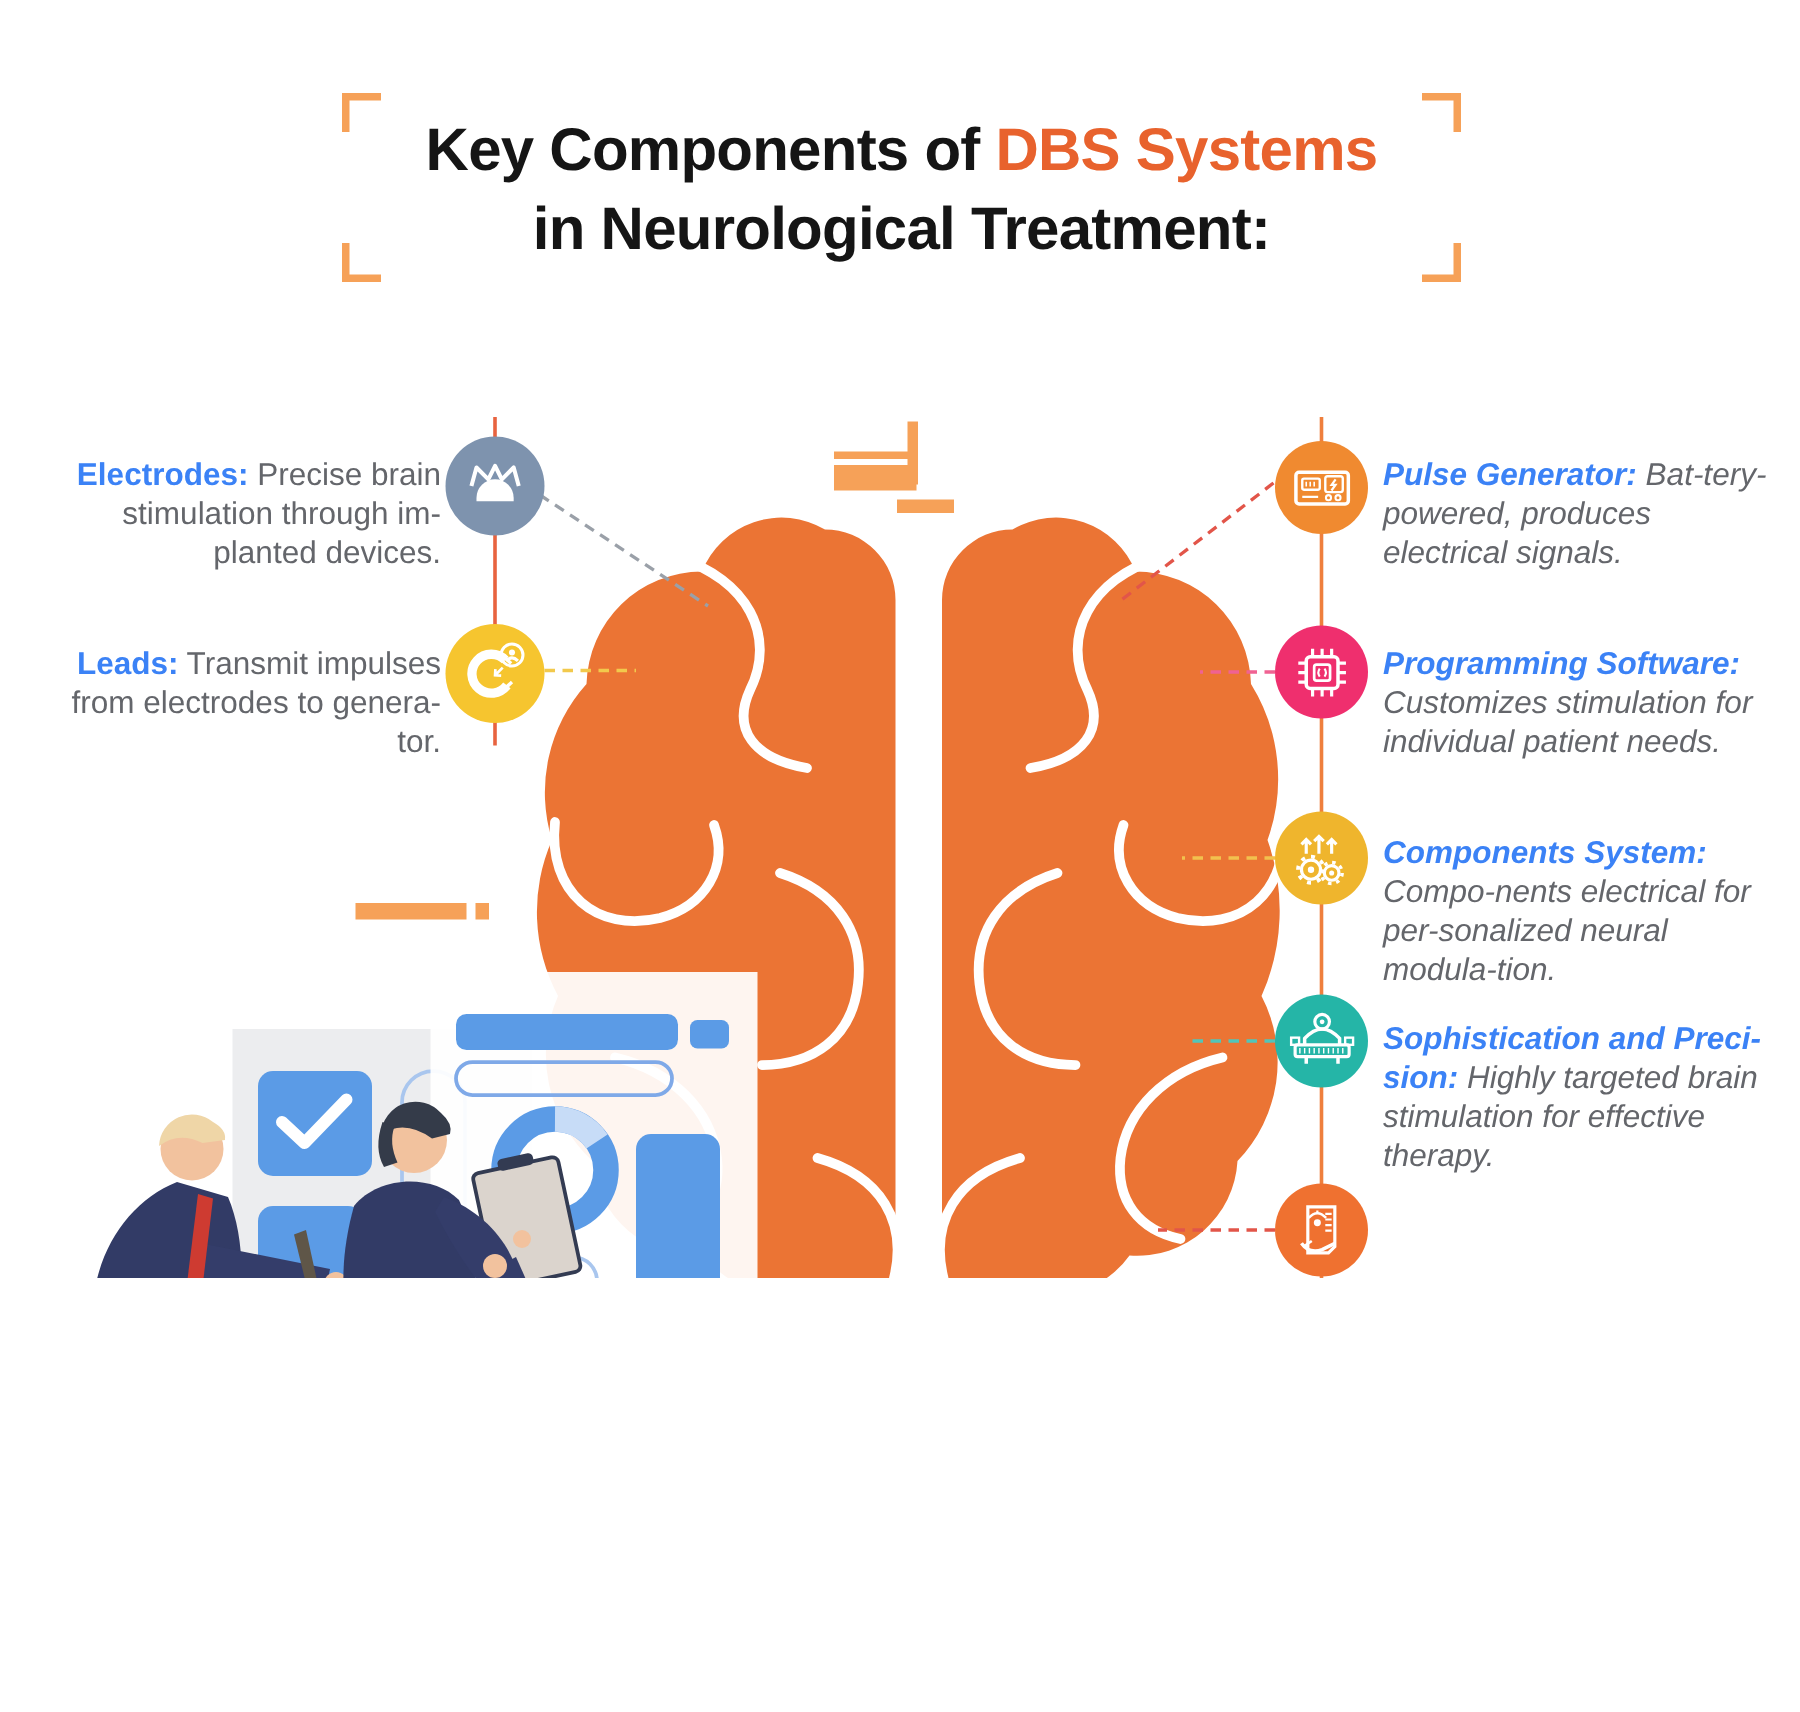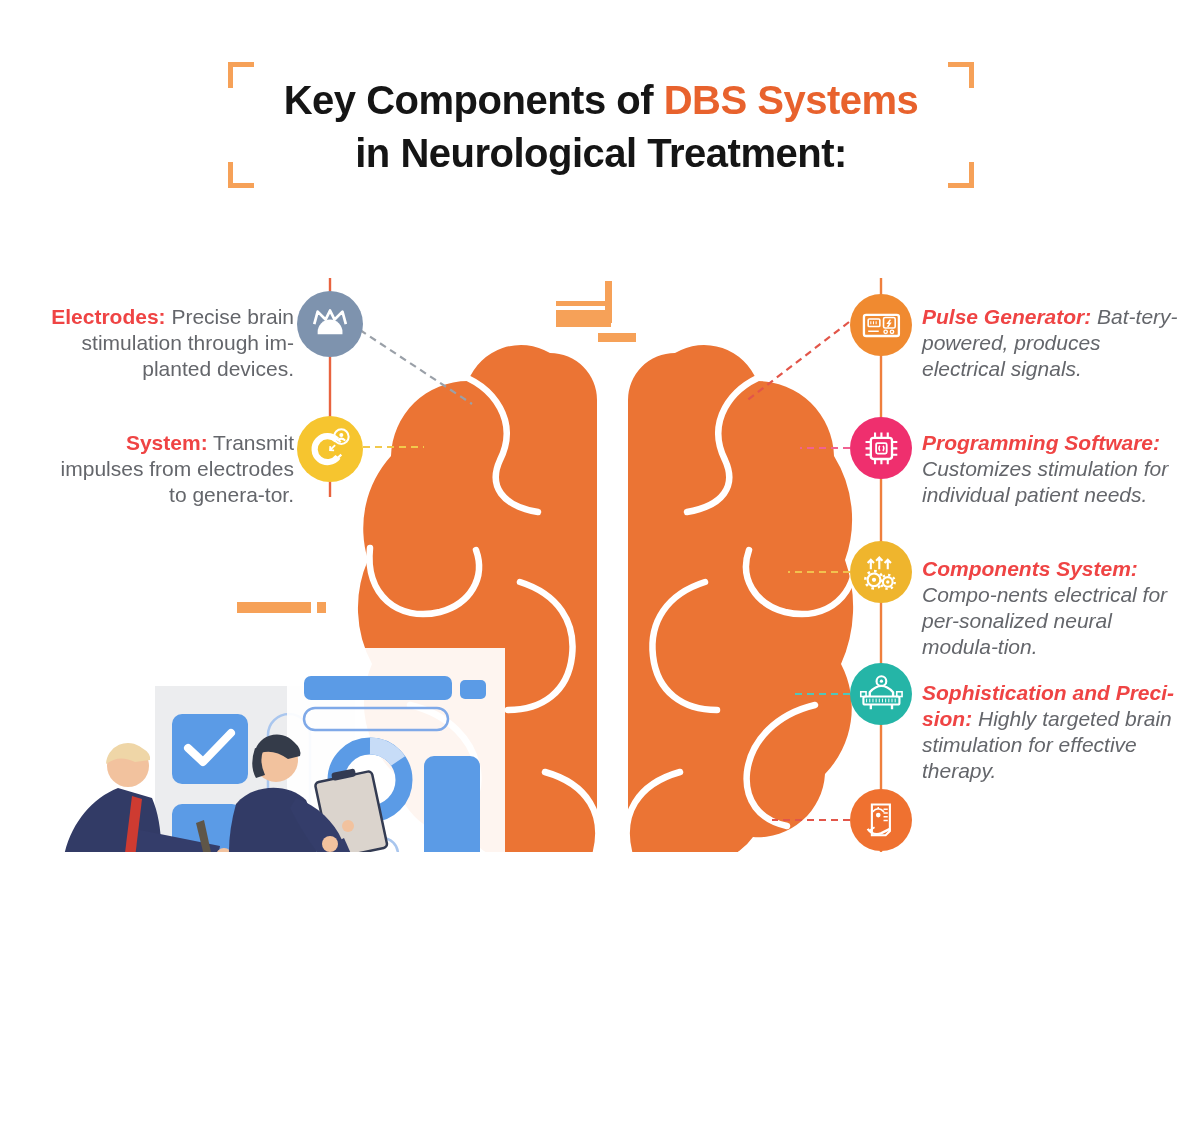--- a/index.html
+++ b/index.html
@@ -14,21 +14,21 @@
          color:#151515;letter-spacing:-0.5px;padding-top:14px;}
   .title .hl{color:#E8622D;}
   .bracket{position:absolute;width:21px;height:21px;z-index:3;}
   .bracket.tl{left:8px;top:2px;border-left:5px solid #F6A158;border-top:5px solid #F6A158;}
   .bracket.tr{right:8px;top:2px;border-right:5px solid #F6A158;border-top:5px solid #F6A158;}
   .bracket.bl{left:8px;bottom:2px;border-left:5px solid #F6A158;border-bottom:5px solid #F6A158;}
   .bracket.br{right:8px;bottom:2px;border-right:5px solid #F6A158;border-bottom:5px solid #F6A158;}
 
   
   .item{position:absolute;font-size:21px;line-height:26px;color:#64666B;z-index:4;}
-  .item .lbl{color:#ef4444;font-weight:600;}
+  .item .lbl{color:#3b82f6;font-weight:600;}
   .item.left{left:40px;width:254px;text-align:right;}
   .item.right{left:922px;width:266px;text-align:left;font-style:italic;}
 
   
   .icon-circle{position:absolute;border-radius:50%;z-index:5;display:flex;
                align-items:center;justify-content:center;}
   .icon-circle.big{width:66px;height:66px;}
   .icon-circle.sm{width:62px;height:62px;}
   .icon-circle svg{width:82%;height:82%;}
 </style>
@@ -162,21 +162,21 @@
     <div class="title">
       <span>Key Components of </span><span class="hl">DBS Systems</span><br>
       <span>in Neurological Treatment:</span>
     </div>
   </div>
 
   <div class="item left" style="top:304px">
     <span class="lbl">Electrodes:</span><span> Precise brain stimulation through im-planted devices.</span>
   </div>
   <div class="item left" style="top:430px">
-    <span class="lbl">System:</span><span> Transmit impulses from electrodes to genera-tor.</span>
+    <span class="lbl">Leads:</span><span> Transmit impulses from electrodes to genera-tor.</span>
   </div>
 
   <div class="item right" style="top:304px">
     <span class="lbl">Pulse Generator:</span><span> Bat-tery-powered, produces electrical signals.</span>
   </div>
   <div class="item right" style="top:430px">
     <span class="lbl">Programming Software:</span><span> Customizes stimulation for individual patient needs.</span>
   </div>
   <div class="item right" style="top:556px">
     <span class="lbl">Components System:</span><span> Compo-nents electrical for per-sonalized neural modula-tion.</span>

